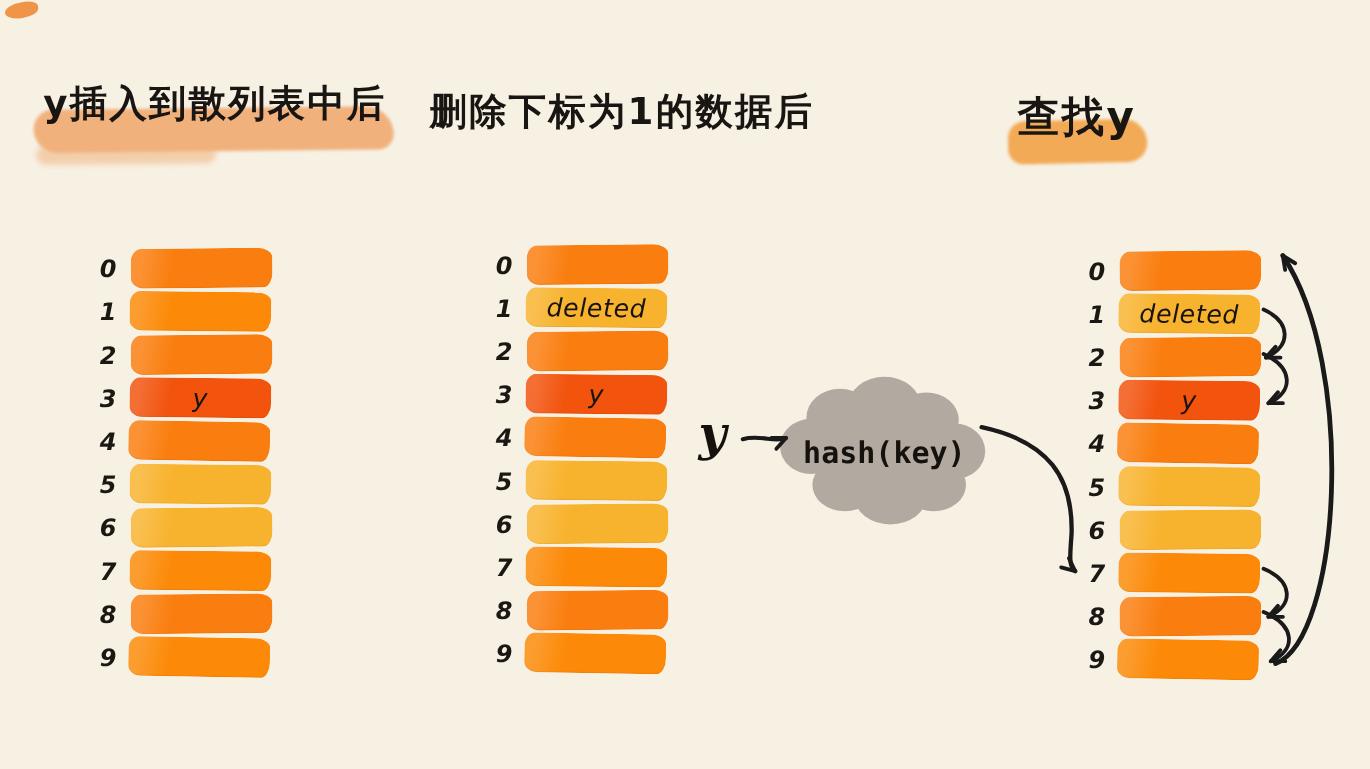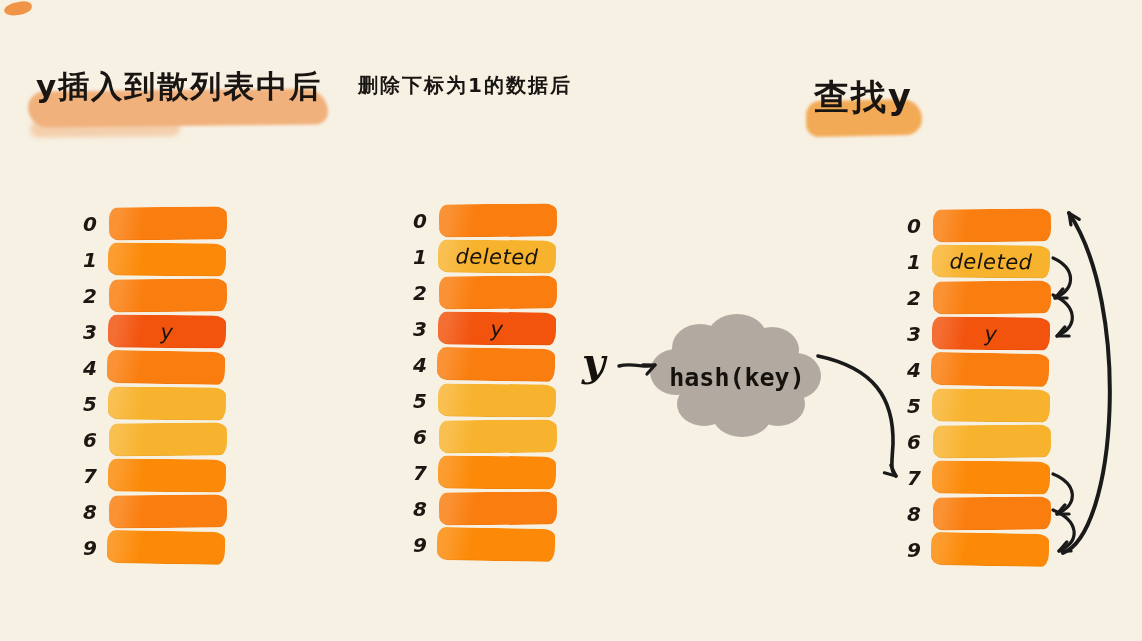--- a/index.html
+++ b/index.html
@@ -19,22 +19,22 @@
 
   
   .title {
     position: absolute;
     font-weight: 700;
     color: #181512;
     letter-spacing: 2px;
     white-space: nowrap;
   }
   .t1 { left: 36px;  top: 66px;  font-size: 31px; }
-  .t2 { left: 358px; top: 72px;  font-size: 20px; }
-  .t3 { left: 814px; top: 74px;  font-size: 35px; }
+  .t2 { left: 358px; top: 72px;  font-size: 31px; }
+  .t3 { left: 848px; top: 74px;  font-size: 35px; }
   .title .title-text { position: relative; }
   .hl {
     position: absolute;
     filter: blur(1.5px);
   }
   .hl1 {
     left: -8px; top: 24px;
     width: 300px; height: 36px;
     background: #efa263;
     opacity: .8;

